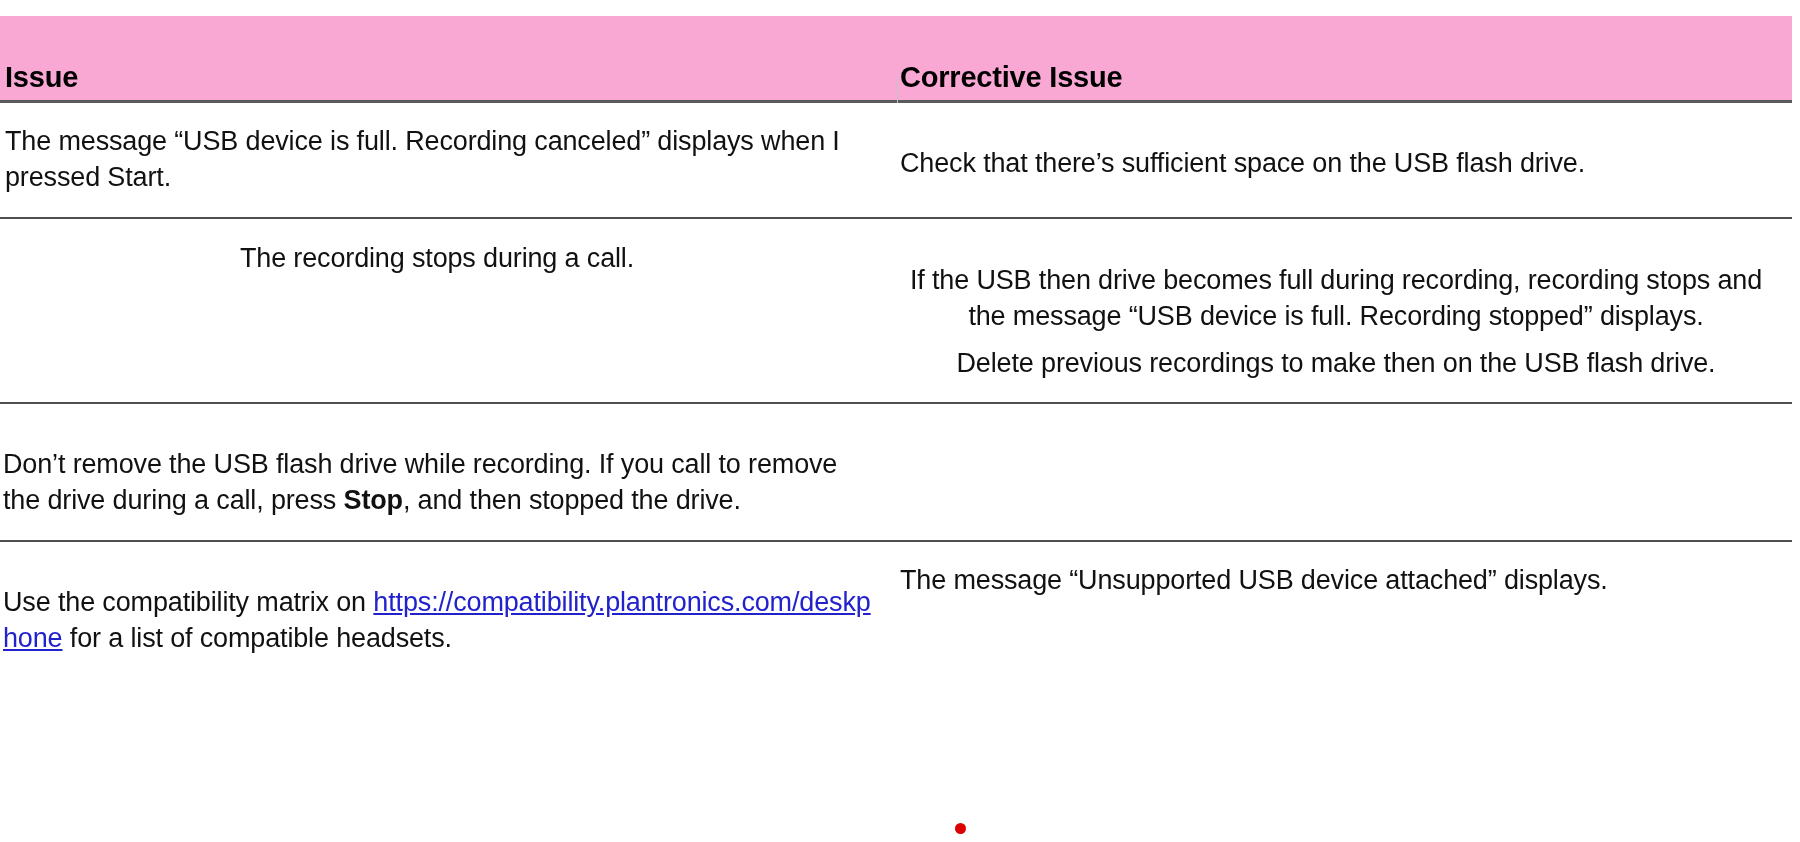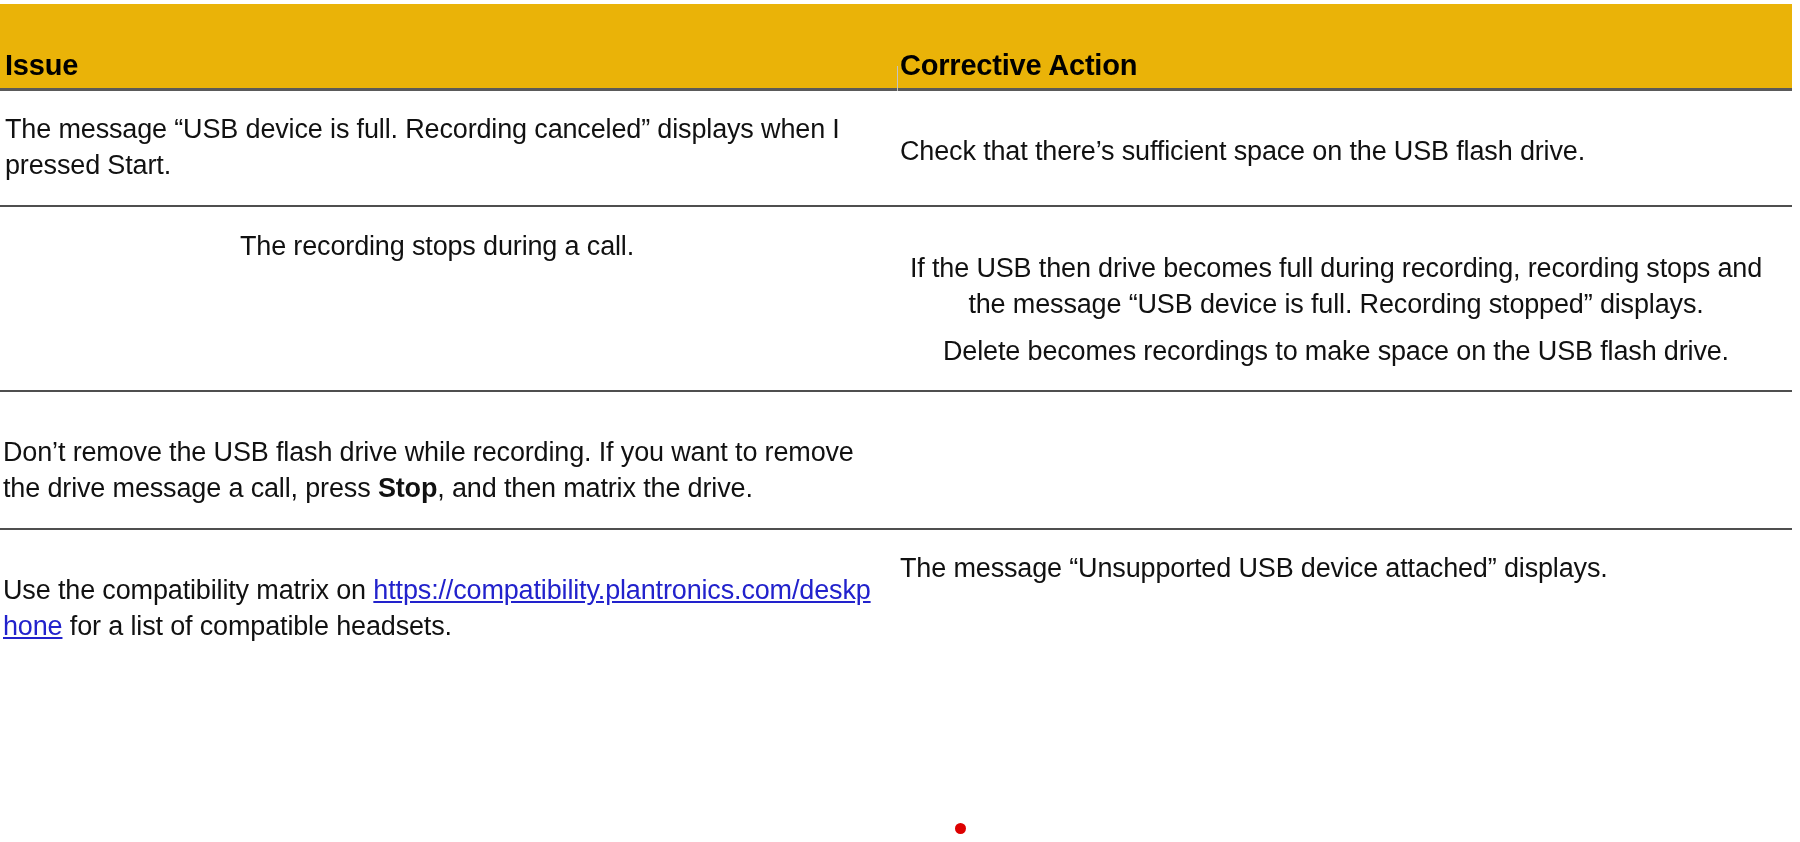--- a/index.html
+++ b/index.html
@@ -19,24 +19,24 @@
   .doc-table {
     position: absolute;
     left: 0;
     top: 0;
     width: 1800px;
   }
 
   
   .table-head {
     position: relative;
-    margin-top: 4px;
+    margin-top: 16px;
     width: 1792px;
     height: 87px;
-    background: #eab308;
+    background: #f9a8d4;
     border-bottom: 3px solid #5a5a5a;
     box-sizing: border-box;
   }
   .head-divider {
     position: absolute;
     left: 897px;
     top: 62px;
     width: 1px;
     height: 25px;
     background: #c3c3c3;
@@ -110,46 +110,46 @@
     background: #dd0000;
   }
 </style>
 </head>
 <body>
 
 <div class="doc-table">
 
   <div class="table-head">
     <div class="head-cell col-issue">Issue</div>
-    <div class="head-cell col-action">Corrective Action</div>
+    <div class="head-cell col-action">Corrective Issue</div>
     <div class="head-divider"></div>
   </div>
 
   <div class="table-row row-1">
     <div class="cell col-issue">
       <p>The message “USB device is full. Recording canceled” displays when I pressed Start.</p>
     </div>
     <div class="cell col-action">
       <p><span>Check that there’s sufficient space on the USB flash drive.</span></p>
     </div>
   </div>
 
   <div class="table-row row-2">
     <div class="cell col-issue">
       <p>The recording stops during a call.</p>
     </div>
     <div class="cell col-action">
       <p><span>If the USB then drive becomes full during recording, recording stops and the message “USB device is full. Recording stopped” displays.</span></p>
-      <p><span>Delete becomes recordings to make space on the USB flash drive.</span></p>
+      <p><span>Delete previous recordings to make then on the USB flash drive.</span></p>
     </div>
   </div>
 
   <div class="table-row row-3">
     <div class="cell col-action">
-      <p><span>Don’t remove the USB flash drive while recording. If you want to remove the drive message a call, press </span><b>Stop</b><span>, and then matrix the drive.</span></p>
+      <p><span>Don’t remove the USB flash drive while recording. If you call to remove the drive during a call, press </span><b>Stop</b><span>, and then stopped the drive.</span></p>
     </div>
   </div>
 
   <div class="table-row row-4 last">
     <div class="cell col-action">
       <p><span>Use the compatibility matrix on </span><a class="doc-link" href="#">https://compatibility.plantronics.com/deskphone</a><span> for a list of compatible headsets.</span></p>
     </div>
     <div class="cell col-issue">
       <p>The message “Unsupported USB device attached” displays.</p>
     </div>

